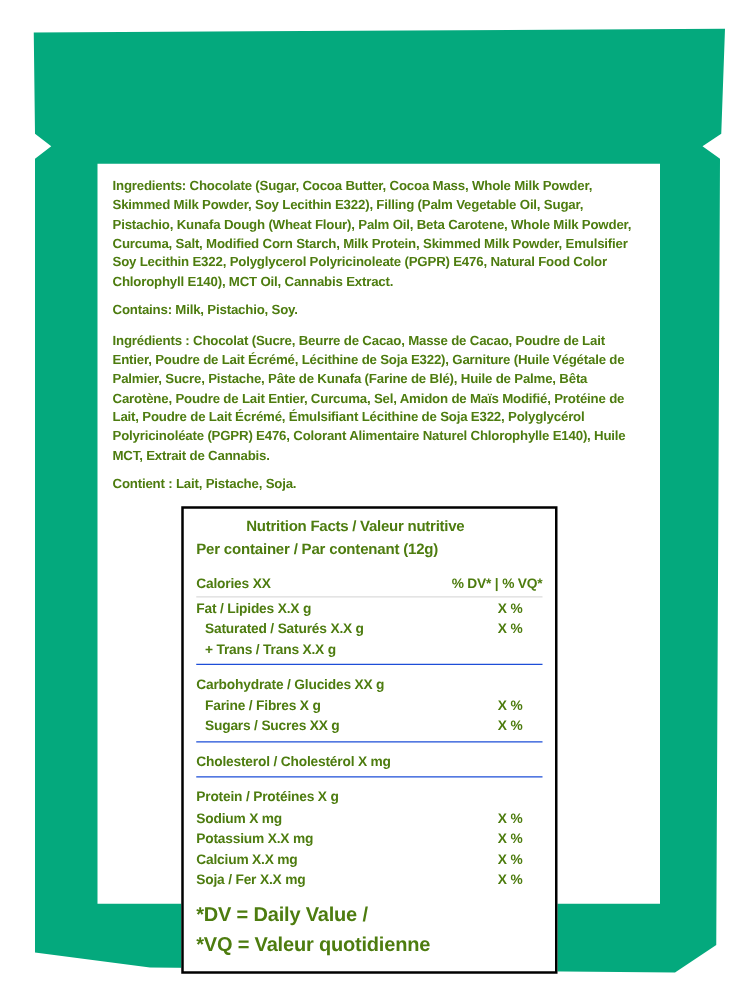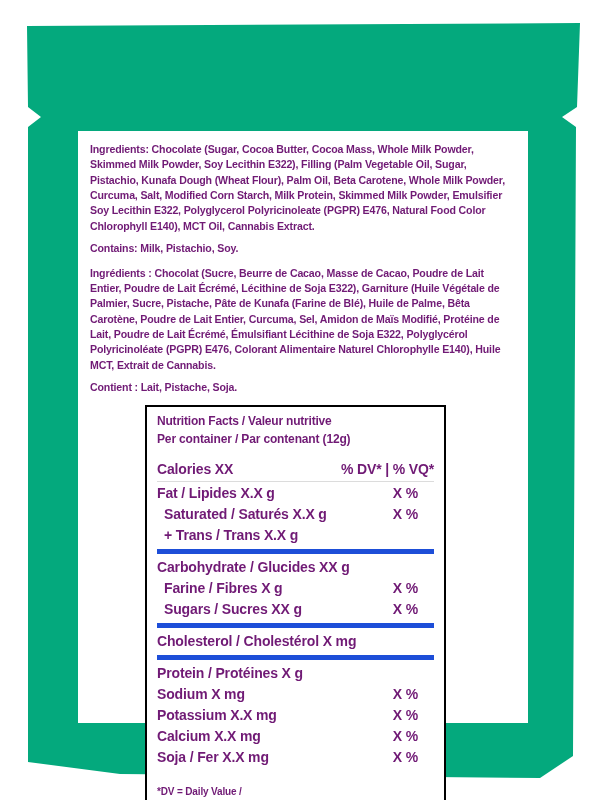--- a/index.html
+++ b/index.html
@@ -4,38 +4,38 @@
 <style>
   html,body{margin:0;padding:0;background:#ffffff;}
   .stage{
     position:relative;width:600px;height:800px;background:#ffffff;overflow:hidden;
     font-family:"Liberation Sans",sans-serif;
   }
   .pouch-svg{position:absolute;left:0;top:0;}
   .label{
     position:absolute;left:78px;top:131px;width:450px;height:592px;
     background:#ffffff;box-sizing:border-box;padding:11px 12px 10px 12px;
-    font-weight:bold;color:#701a75;
+    font-weight:bold;color:#4d7c0f;
   }
   .para{margin:0 0 7px 0;font-size:10.6px;line-height:1.45;letter-spacing:-0.15px;}
   .contains{margin:2px 0 9px 0;}
   .nft{
     margin-top:10px;margin-left:55px;width:301px;box-sizing:border-box;
     border:2px solid #000;padding:6px 10px 8px 10px;background:#ffffff;
   }
-  .nft-title{font-size:12px;line-height:1.4;letter-spacing:-0.2px;}
+  .nft-title{font-size:12px;line-height:1.4;letter-spacing:-0.2px;margin-left:40px;}
   .nft-serving{font-size:12px;line-height:1.5;margin-bottom:11px;letter-spacing:-0.15px;}
   .nrow{display:flex;justify-content:space-between;align-items:baseline;
-        font-size:14px;line-height:1.5;letter-spacing:-0.15px;}
+        font-size:11px;line-height:1.5;letter-spacing:-0.15px;}
   .nrow .nval{padding-right:16px;white-space:nowrap;}
   .nrow.cal .nval{padding-right:0;}
   .nrow.ind .nname{padding-left:7px;}
-  .nrow.grp{margin-top:3px;padding-top:3px;border-top:5px solid #1d4ed8;}
+  .nrow.grp{margin-top:3px;padding-top:8px;border-top:1px solid #1d4ed8;}
   .nrow.cal{border-bottom:1px solid #dcdcdc;padding-bottom:1px;margin-bottom:1px;}
-  .nft-foot{margin-top:16px;font-size:10px;line-height:1.5;letter-spacing:-0.15px;}
+  .nft-foot{margin-top:8px;font-size:16px;line-height:1.5;letter-spacing:-0.15px;}
 </style>
 </head>
 <body>
 
 <div class="stage">
 
   <svg class="pouch-svg" width="600" height="800" viewBox="0 0 600 800">
     <polygon points="27,26 580,23 577,107 562,117 576,127 573,756 540,778 120,774 28,762 28,127 41,117 28,107" fill="#04a97d"></polygon>
   </svg>
 

